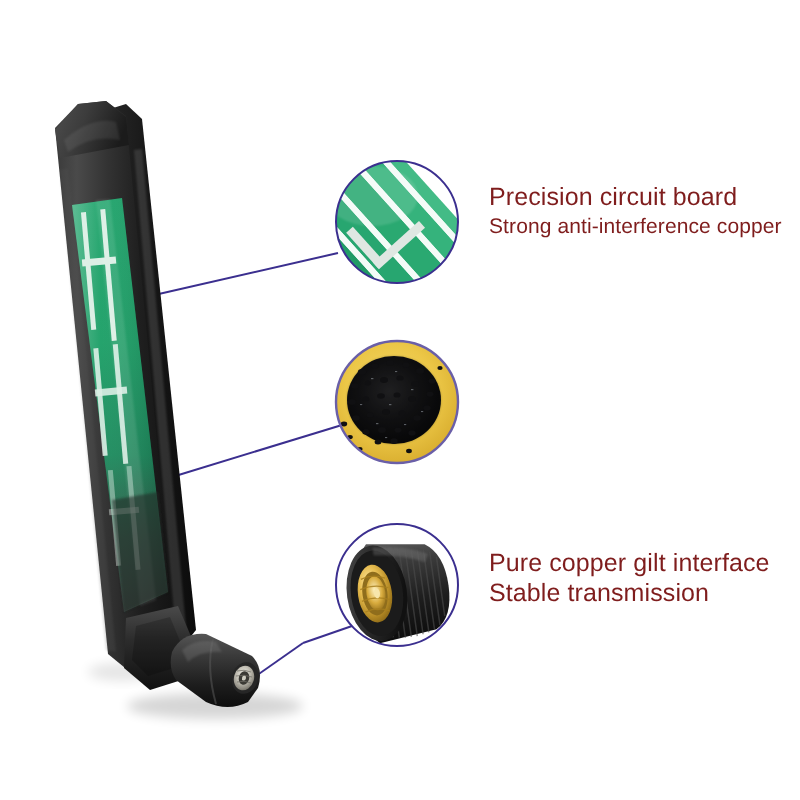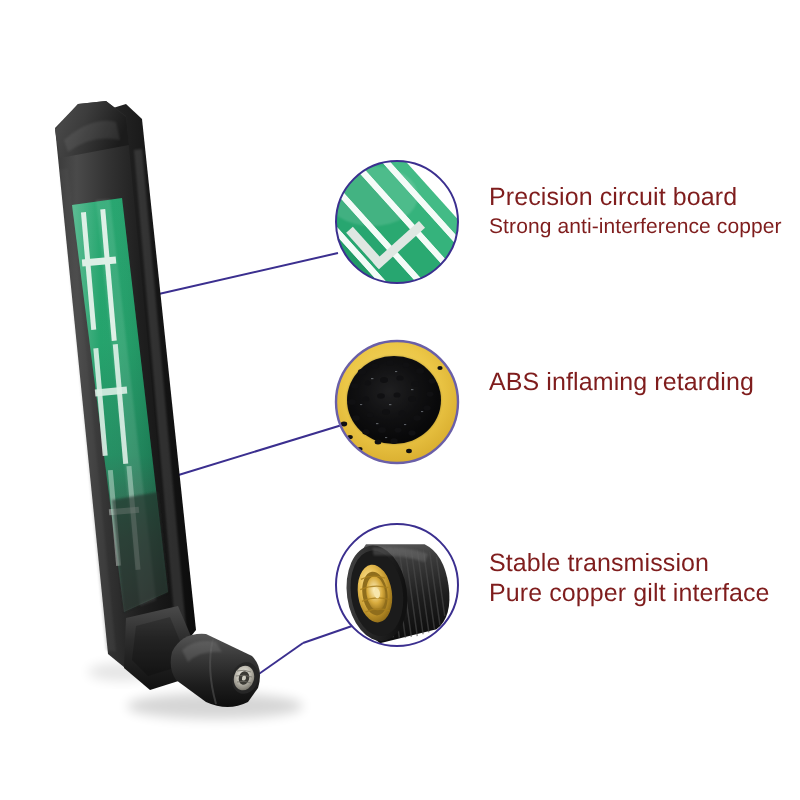--- a/index.html
+++ b/index.html
@@ -366,21 +366,20 @@
       <circle cx="397" cy="585" r="61" fill="none" stroke="#3b2f8f" stroke-width="2"></circle>
     </g>
   </svg>
 
   <div class="callout-text" id="callout-1-text">
     <div class="ct-line1">Precision circuit board</div>
     <div class="ct-line2 smaller">Strong anti-interference copper</div>
   </div>
 
   <div class="callout-text" id="callout-2-text">
-    <div class="ct-line1">ABS inflaming retarding</div>
   </div>
 
   <div class="callout-text" id="callout-3-text">
+    <div class="ct-line1">Pure copper gilt interface</div>
     <div class="ct-line1">Stable transmission</div>
-    <div class="ct-line1">Pure copper gilt interface</div>
   </div>
 
 </div>
 
 </body></html>

